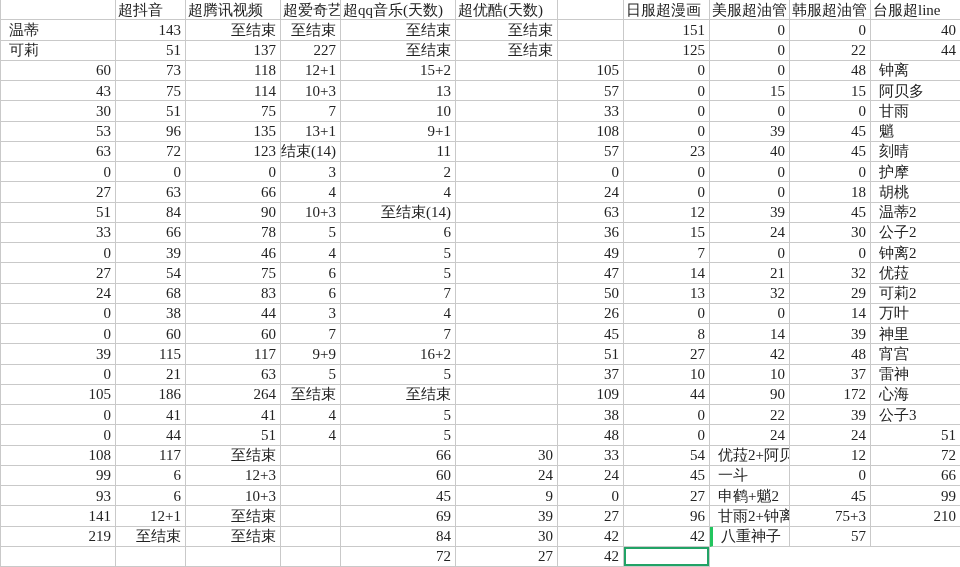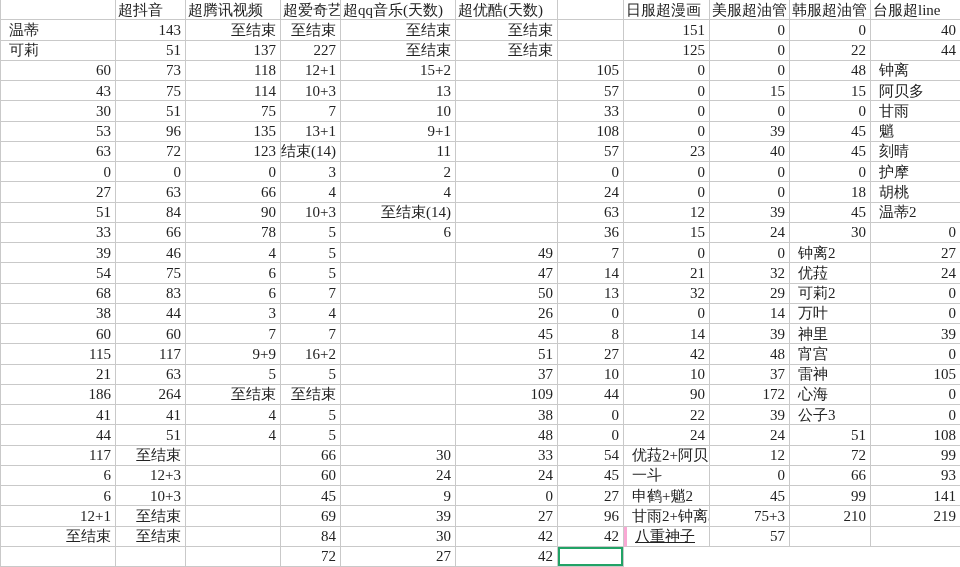--- a/index.html
+++ b/index.html
@@ -32,21 +32,21 @@
     display:flex;
     align-items:center;
     line-height:18px;
     padding:0 4px;
     background:var(--bg);
   }
   .header{justify-content:flex-start;padding:0 2px;}
   .name{justify-content:flex-start;padding:0 8px;}
   .num{justify-content:flex-end;}
   .selected{box-shadow:inset 0 0 0 2px var(--sel);}
-  .dark-left{border-left:3px solid #f9a8d4;text-decoration:underline;}
+  .dark-left{border-left:3px solid #22c55e;}
 </style>
 </head>
 <body>
 
 <div class="sheet" id="sheet">
     <div class="cell header"></div>
     <div class="cell header">超抖音</div>
     <div class="cell header">超腾讯视频</div>
     <div class="cell header">超爱奇艺</div>
     <div class="cell header">超qq音乐(天数)</div>
@@ -169,20 +169,21 @@
     <div class="cell num">33</div>
     <div class="cell num">66</div>
     <div class="cell num">78</div>
     <div class="cell num">5</div>
     <div class="cell num">6</div>
     <div class="cell num"></div>
     <div class="cell num">36</div>
     <div class="cell num">15</div>
     <div class="cell num">24</div>
     <div class="cell num">30</div>
+    <div class="cell name">公子2</div>
     <div class="cell num">0</div>
     <div class="cell num">39</div>
     <div class="cell num">46</div>
     <div class="cell num">4</div>
     <div class="cell num">5</div>
     <div class="cell num"></div>
     <div class="cell num">49</div>
     <div class="cell num">7</div>
     <div class="cell num">0</div>
     <div class="cell num">0</div>

